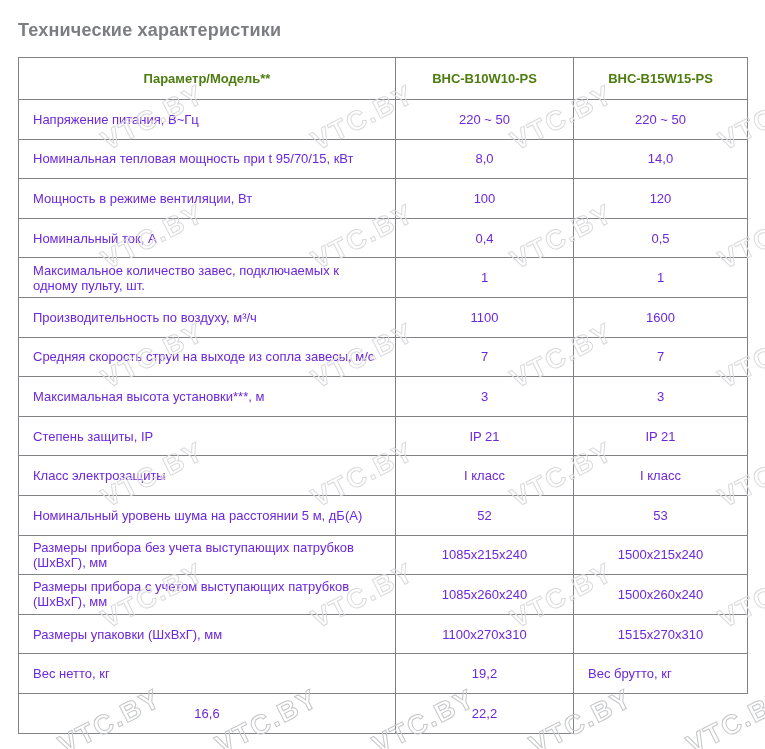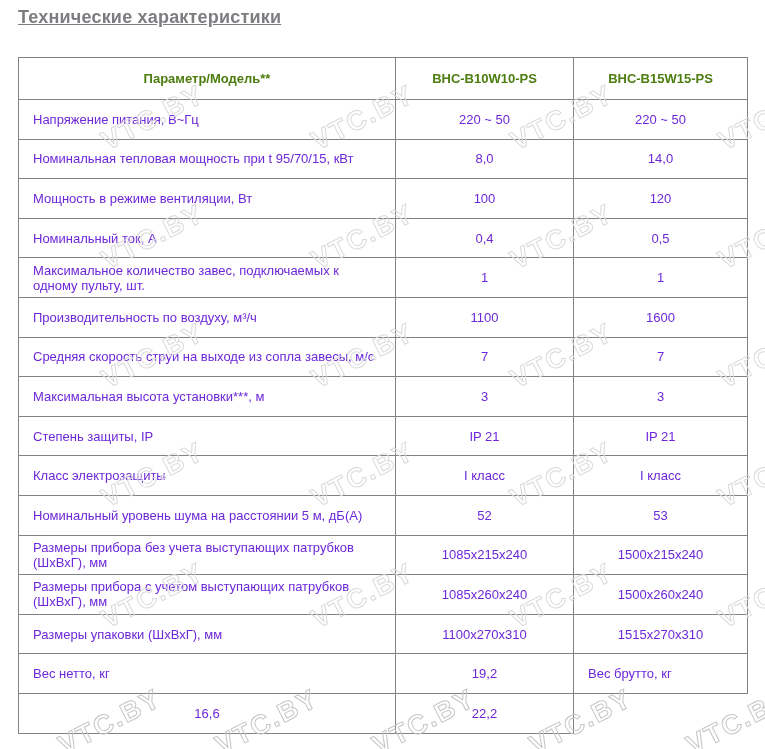--- a/index.html
+++ b/index.html
@@ -10,27 +10,26 @@
   body {
     width: 765px;
     height: 749px;
     position: relative;
     overflow: hidden;
     font-family: "Liberation Sans", sans-serif;
   }
   .page-title {
     position: absolute;
     left: 18px;
-    top: 7px;
+    top: 20px;
     margin: 0;
     font-size: 18px;
     font-weight: bold;
     color: #7b7d81;
     letter-spacing: 0.2px;
-    text-decoration: underline;
   }
   .spec-table {
     position: absolute;
     left: 18px;
     top: 57px;
     width: 729px;
     display: grid;
     grid-template-columns: 377px 178px 174px;
     grid-template-rows: 42px;
     grid-auto-rows: 39.6px;

